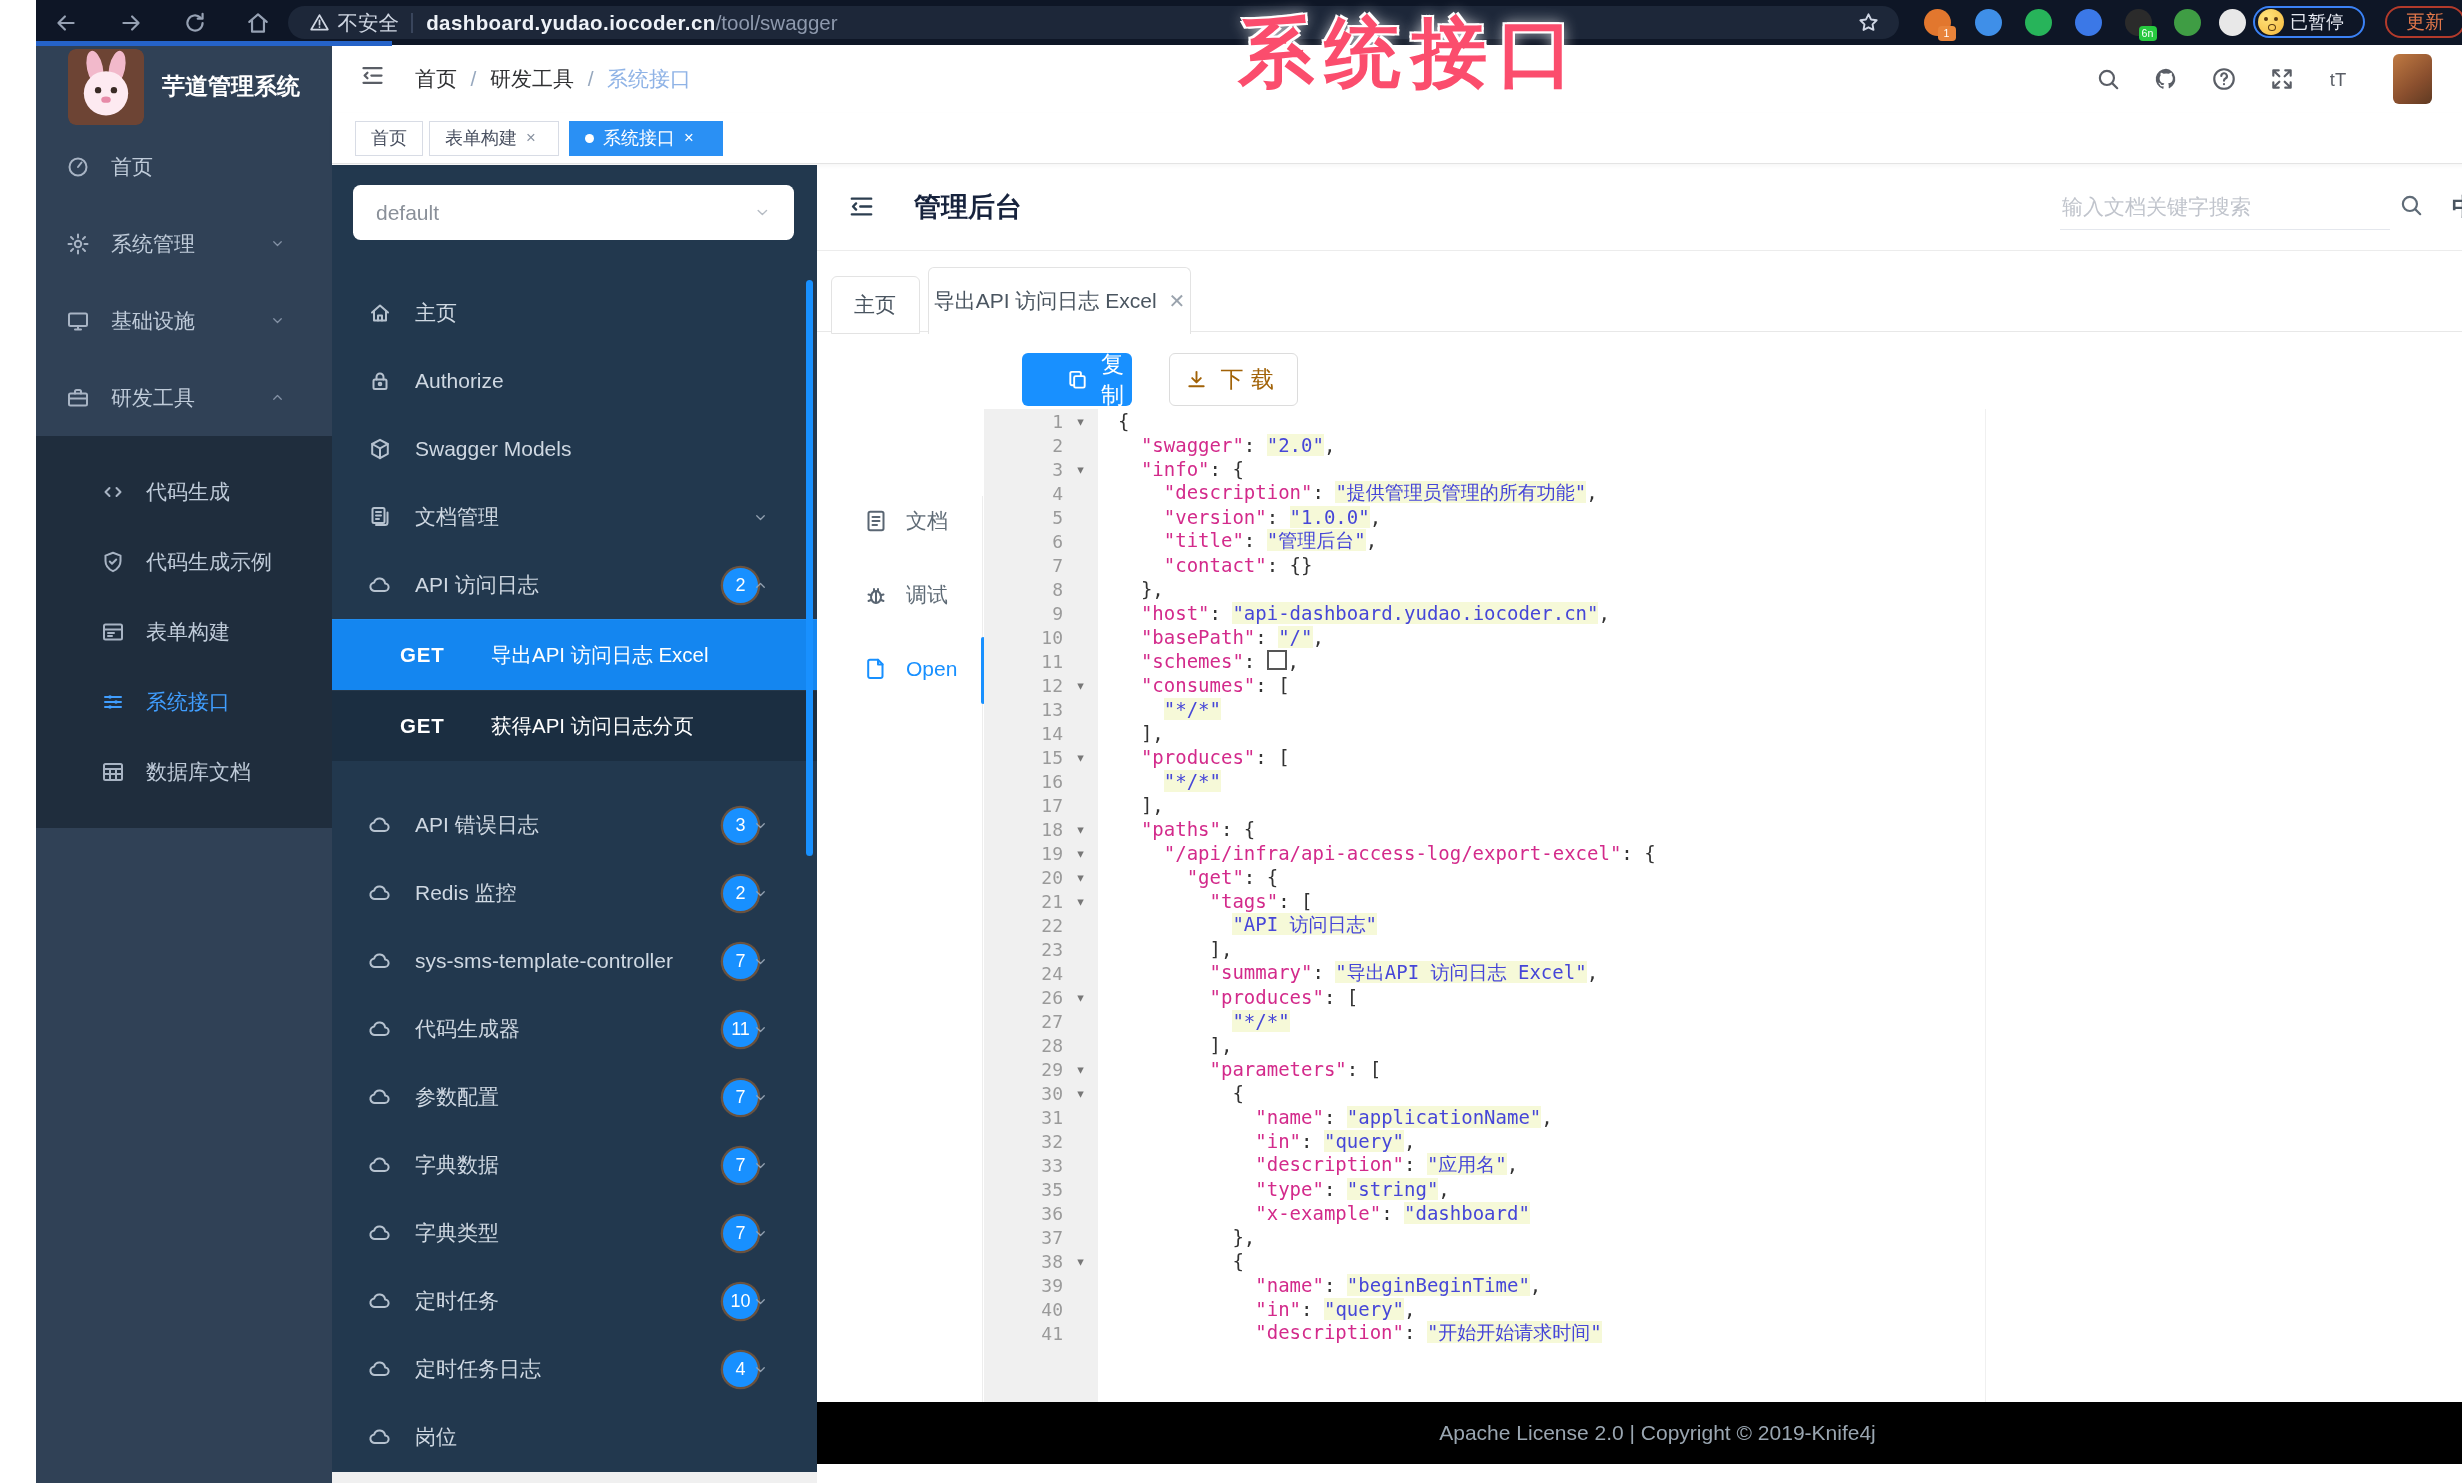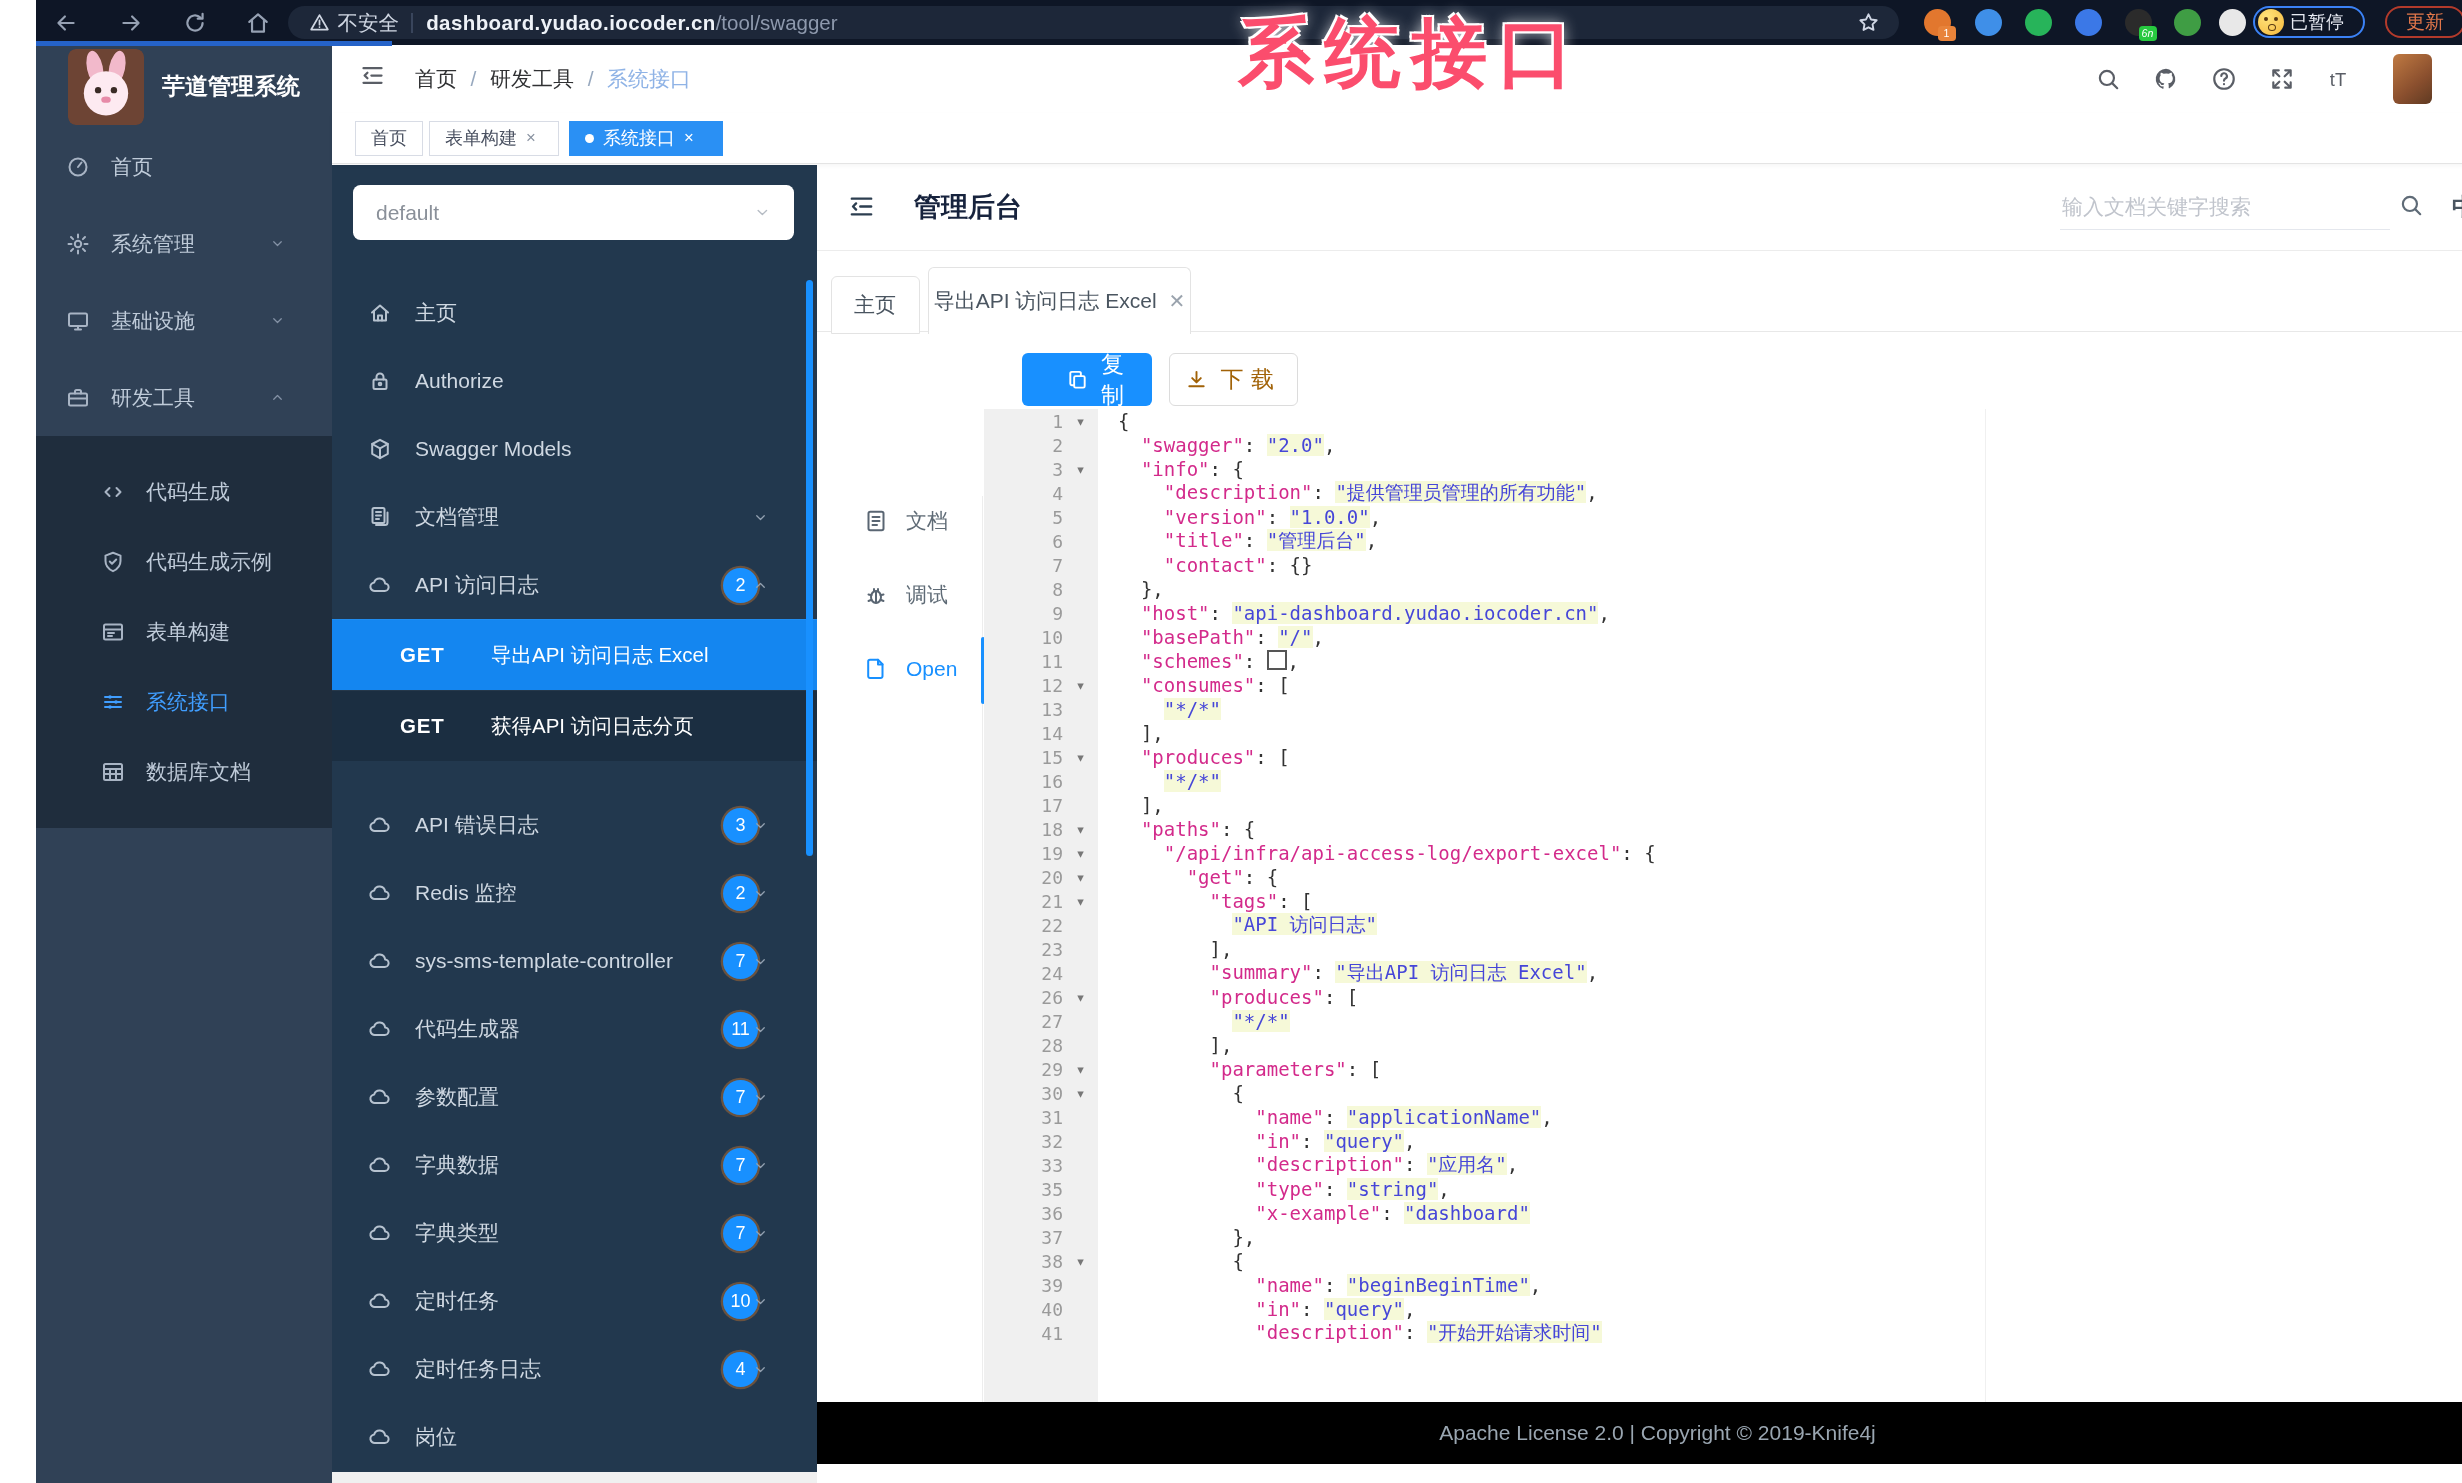--- a/index.html
+++ b/index.html
@@ -96,21 +96,21 @@
   .doc-nav{position:absolute;left:0;top:331px;width:165px;bottom:81px;border-right:1.5px solid #ededed;}
   .d-item{height:49px;margin-bottom:25px;display:flex;align-items:center;padding-left:47px;gap:18px;color:#5f6b76;font-size:21px;cursor:pointer;position:relative;}
   .d-item .ic{font-size:24px;color:#5a6673;}
   .d-item.active{color:#1890ff;}
   .d-item.active .ic{color:#1890ff;}
   .d-ind{position:absolute;right:-3px;top:141px;width:4.5px;height:67px;background:#1890ff;border-radius:2.3px;}
 
   .editor{position:absolute;left:167px;top:182px;right:15px;bottom:81px;overflow:hidden;}
   .btn{position:absolute;top:6px;height:53px;border-radius:6px;display:flex;align-items:center;justify-content:center;gap:12px;font-size:23px;letter-spacing:7.6px;box-sizing:border-box;cursor:pointer;}
   .btn .ic{font-size:23px;letter-spacing:0;}
-  .btn-copy{left:38px;width:130px;background:#1890ff;color:#fff;padding-left:44px;}
+  .btn-copy{left:38px;width:110px;background:#1890ff;color:#fff;padding-left:44px;}
   .btn-dl{left:185px;width:129px;background:#fff;border:1.5px solid #dcdcdc;color:#a16207;}
   .gutter-bg{position:absolute;left:0;top:62px;bottom:0;width:114px;background:#f0f0f0;}
   .pmargin{position:absolute;left:1001px;top:62px;bottom:0;border-left:1.5px solid #f0f0f0;}
   .rows{position:absolute;left:0;right:12px;top:62px;}
   .row{display:flex;align-items:center;height:24px;}
   .ln{width:79px;text-align:right;color:#9a9a9a;font-size:18px;font-family:"DejaVu Sans Mono",monospace;flex:0 0 auto;}
   .fold{width:35px;font-size:13px;color:#777;text-align:center;flex:0 0 auto;}
   .code{padding-left:20px;font-family:"DejaVu Sans Mono",monospace;font-size:19px;white-space:pre;color:#333;}
   .tk-k{color:#d32a8b;}
   .tk-v{color:#4646d8;background:#f6f9d8;}
@@ -168,21 +168,21 @@
         </svg>
       </span>
     <div id="extensions">
         <div class="ext" style="left: 1888px; background: rgb(226, 119, 46);">
           <span class="mini" style="background: rgb(232, 131, 58);">1</span>
         </div>
         <div class="ext" style="left: 1939px; background: rgb(63, 143, 232);"></div>
         <div class="ext" style="left: 1989px; background: rgb(39, 180, 90);"></div>
         <div class="ext" style="left: 2039px; background: rgb(59, 120, 231);"></div>
         <div class="ext" style="left: 2089px; background: rgb(43, 43, 43);">
-          <span class="mini" style="background: rgb(39, 201, 63); font-style: italic;">6n</span>
+          <span class="mini" style="background: rgb(39, 201, 63);">6n</span>
         </div>
         <div class="ext" style="left: 2138px; background: rgb(63, 157, 68);"></div>
         <div class="ext" style="left: 2183px; background: rgb(232, 232, 232);"></div>
       </div>
     <div class="paused">
       <span class="emoji"></span>
       <span>已暂停</span>
     </div>
     <div class="update">更新</div>
     <span class="dots">⋮</span>

